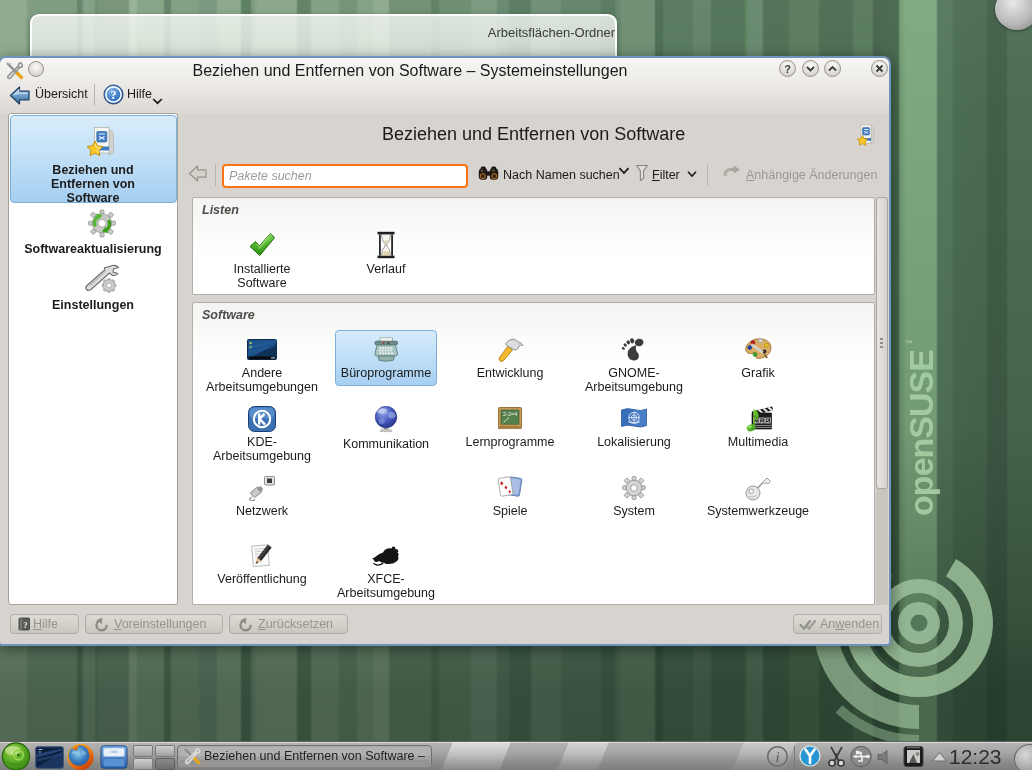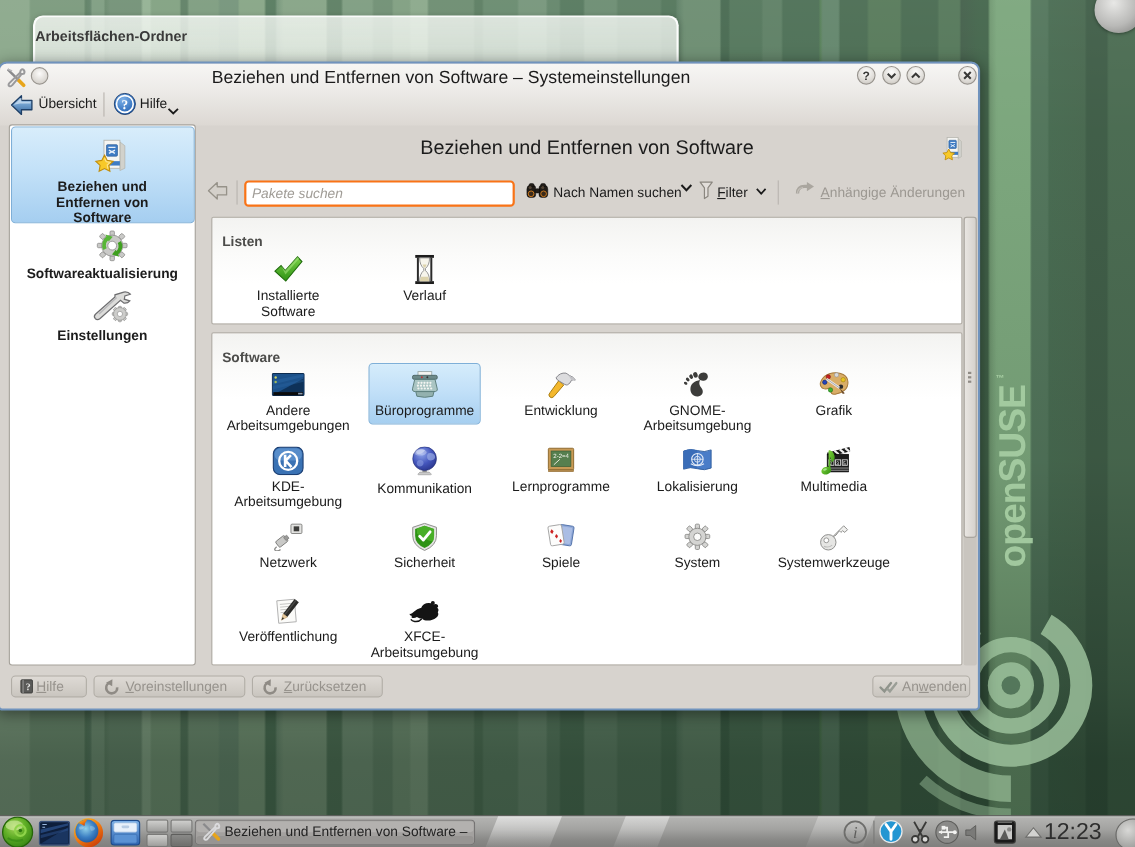--- a/index.html
+++ b/index.html
@@ -24,21 +24,21 @@
 #deskshade{position:absolute;left:0;top:0;width:1032px;height:770px;
  background:linear-gradient(180deg,rgba(255,255,255,0.05) 0,rgba(255,255,255,0.01) 120px,rgba(0,0,0,0.07) 420px,rgba(0,12,5,0.28) 620px,rgba(0,14,6,0.40) 690px,rgba(0,14,6,0.42) 770px);}
 #suse{position:absolute;left:903px;top:341px;width:36px;height:185px;}
 #suse .t{position:absolute;left:18px;top:92px;transform:translate(-50%,-50%) rotate(-90deg);
  font-size:34px;font-weight:bold;color:#a8cfa4;letter-spacing:-1px;white-space:nowrap;opacity:.9;}
 #cashew{position:absolute;left:995px;top:-12px;width:44px;height:42px;border-radius:50%;
  background:radial-gradient(circle at 40% 35%,#e8e8e6,#b9b9b7 55%,#8f8f8d 85%);box-shadow:0 1px 3px rgba(0,0,0,.4);}
 #fold{position:absolute;left:30px;top:14px;width:583px;height:120px;border-radius:9px;
  background:linear-gradient(180deg,rgba(250,252,249,0.78),rgba(238,244,238,0.58));border:2px solid rgba(255,255,255,0.92);
  box-shadow:0 2px 6px rgba(0,0,0,0.25);}
-#fold .cap{font-weight:bold;font-size:13px;color:#3a3a3a;text-align:left;margin-top:9px;}
+#fold .cap{font-weight:normal;font-size:13px;color:#3a3a3a;text-align:right;margin-top:9px;}
 
 #win{position:absolute;left:-2px;top:56px;width:889px;height:586px;
  background:#d7d3ce;border:2px solid #7093bd;border-radius:8px 8px 4px 4px;
  box-shadow:0 3px 14px rgba(0,0,0,0.45);}
 #tbar{position:absolute;left:0;top:0;width:100%;height:56px;border-radius:6px 6px 0 0;
  background:linear-gradient(180deg,#f7f6f4 0%,#eceae7 45%,#dcd8d3 100%);}
 #wtitle{position:absolute;top:4px;left:0;width:820px;text-align:center;font-size:16px;color:#1b1b1b;}
 .circbtn{position:absolute;top:2px;width:15px;height:15px;border-radius:50%;
  background:radial-gradient(circle at 50% 30%,#fdfdfc,#dcd9d4 65%,#c2beb8);
  border:1px solid #97938d;}
@@ -59,21 +59,21 @@
 #pinput{position:absolute;left:36px;top:4px;width:232px;height:16px;background:#fff;
  border:2px solid #f97316;border-radius:4px;padding:2px 5px;font-size:12.5px;font-style:italic;color:#a09c96;line-height:16px;}
 .srt{position:absolute;top:8px;font-size:12.5px;color:#1b1b1b;white-space:nowrap;}
 .gray{color:#9c9892;}
 #ssep2{position:absolute;left:521px;top:4px;width:1px;height:22px;background:#b8b4ae;}
 
 .panel{position:absolute;left:192px;width:681px;background:linear-gradient(180deg,#f3f3f1 0,#fbfbfa 34px,#ffffff 60px);
  border:1px solid #b3afa8;border-radius:2px;}
 #plist{top:139px;height:96px;}
 #pgrp{top:244px;height:301px;}
-.phead{position:absolute;left:9px;top:15px;font-weight:bold;font-size:12.5px;color:#4c4c4a;}
+.phead{position:absolute;left:9px;top:5px;font-weight:bold;font-size:12.5px;color:#4c4c4a;font-style:italic;}
 .cell{position:absolute;width:122px;text-align:center;font-size:12.5px;color:#1b1b1b;line-height:14px;}
 .cell svg{display:block;margin:0 auto 3px auto;}
 #bsel{position:absolute;left:142px;top:27px;width:100px;height:54px;border:1px solid #7eafd8;border-radius:4px;
  background:linear-gradient(180deg,#d5ecfb 0%,#c2e0f8 45%,#a6cff0 100%);}
 
 #sbar{position:absolute;left:876px;top:139px;width:12px;height:408px;background:#c9c5bf;border-radius:2px;}
 #sthumb{position:absolute;left:0px;top:0px;width:10px;height:290px;border-radius:3px;
  background:linear-gradient(90deg,#e9e6e2,#d5d1cc);border:1px solid #aaa69f;}
 #sthumb .gr{position:absolute;left:3px;width:3px;height:1.5px;background:#8f8b85;}
 
@@ -422,26 +422,20 @@
         </svg>Multimedia</div>
   <div class="cell" style="left:8px;top:172px;"><svg width="30" height="26" viewBox="0 0 30 26">
           <rect x="17.5" y="1.5" width="10" height="8.5" rx="1" fill="#e2e2e0" stroke="#7a7a78" stroke-width=".8"></rect>
           <rect x="20" y="3.5" width="5" height="4.5" fill="#3c3c3a"></rect>
           <g transform="rotate(-38 9 17)">
             <rect x="4" y="14" width="10" height="6.5" rx="1.2" fill="#c9c9c7" stroke="#7a7a78" stroke-width=".8"></rect>
             <rect x="12.5" y="15.5" width="3.5" height="3.5" fill="#9a9a98" stroke="#7a7a78" stroke-width=".6"></rect>
           </g>
           <path d="M4.5,22 Q1.5,24.5 3.5,25.5 Q6,26.3 8,24.5" stroke="#8a8a88" stroke-width="1.1" fill="none"></path>
         </svg>Netzwerk</div>
-  <div class="cell" style="left:132px;top:172px;"><svg width="30" height="26" viewBox="0 0 30 26">
-          <path d="M15,0.8 L25.8,4.4 L25.8,12 Q25.8,21 15,25.4 Q4.2,21 4.2,12 L4.2,4.4 Z" fill="#e4e4e2" stroke="#8f8f8d" stroke-width=".9"></path>
-          <path d="M15,3 L23.6,5.9 L23.6,12 Q23.6,19.4 15,23.2 Q6.4,19.4 6.4,12 L6.4,5.9 Z" fill="#2d9214"></path>
-          <path d="M15,3 L23.6,5.9 L23.6,12 Q23.6,15 22.5,17.5 Q15,16 8,10 L8,5.5 Z" fill="#4db32a" opacity=".85"></path>
-          <path d="M10.5,12.5 L13.8,16 L20,8.5" stroke="#ffffff" stroke-width="2.6" fill="none" stroke-linecap="round" stroke-linejoin="round"></path>
-        </svg>Sicherheit</div>
   <div class="cell" style="left:256px;top:172px;"><svg width="30" height="26" viewBox="0 0 30 26">
           <g transform="rotate(9 19 13)">
             <rect x="13" y="2.5" width="12.5" height="18" rx="1.5" fill="#8fa8d8" stroke="#5070a8" stroke-width=".8"></rect>
             <rect x="14.5" y="4" width="9.5" height="15" rx="1" fill="#aabde4"></rect>
           </g>
           <g transform="rotate(-9 11 13)">
             <rect x="4.5" y="2.5" width="12.5" height="18" rx="1.5" fill="#fcfcfb" stroke="#a0a0a0" stroke-width=".8"></rect>
             <path d="M7.5,5.5 l1.6,2.2 l-1.6,2.2 l-1.6,-2.2 Z" fill="#cc2222"></path>
             <path d="M11,10.5 l1.4,2 l-1.4,2 l-1.4,-2 Z" fill="#cc2222"></path>
             <path d="M14,15.5 l1.3,1.8 l-1.3,1.8 l-1.3,-1.8 Z" fill="#cc2222"></path>

